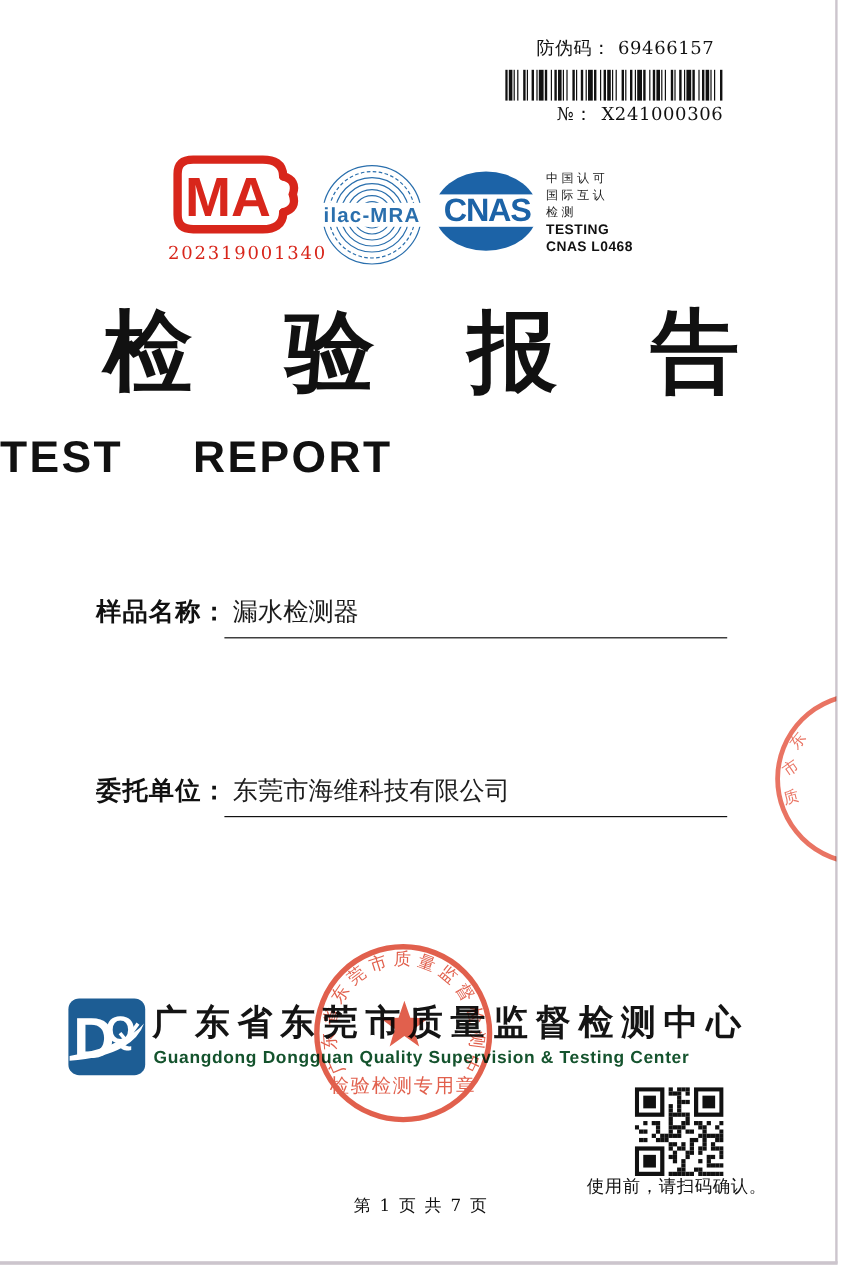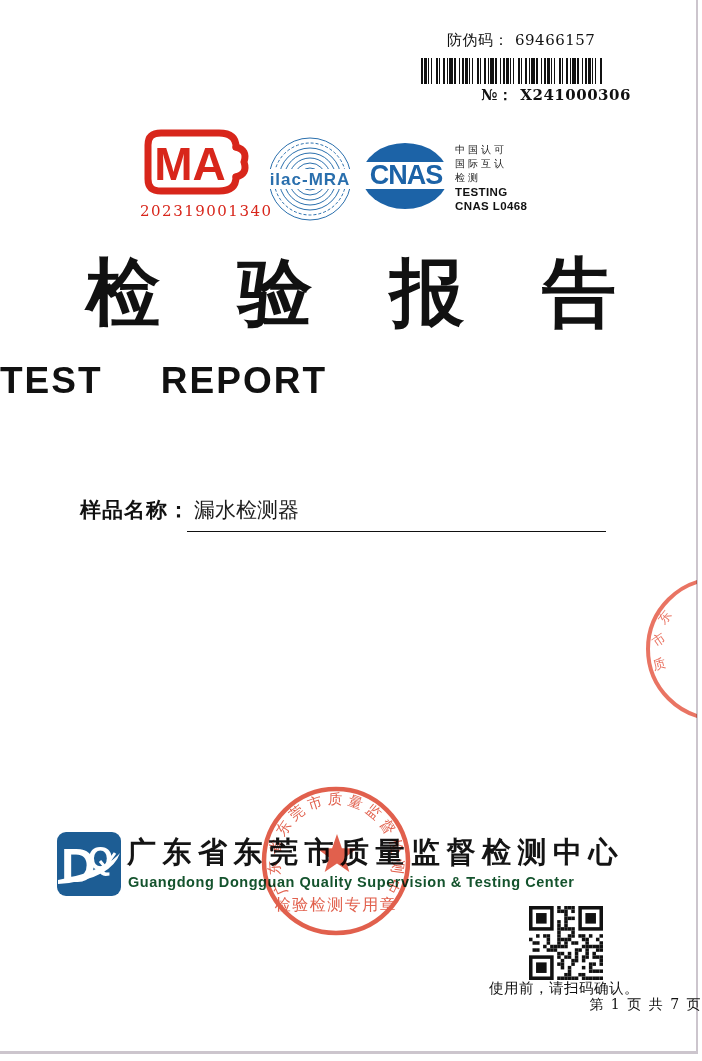--- a/index.html
+++ b/index.html
@@ -6,21 +6,21 @@
   .page{position:relative;width:702px;height:1061px;background:#fff;overflow:hidden;
         font-family:"DejaVu Serif","Liberation Serif",serif;color:#111;}
   .abs{position:absolute;}
   
   .edge-right{left:696px;top:0;width:2px;height:1053px;background:#ccc5cd;}
   .edge-bottom{left:0;top:1051px;width:698px;height:3px;background:#ccc5cd;}
   
   .sec-line{left:447px;top:31px;font-size:15px;letter-spacing:.5px;white-space:nowrap;}
   .sec-line .v{margin-left:6px;}
   .barcode{left:421px;top:58px;}
-  .no-line{left:481px;top:86px;font-size:15px;letter-spacing:.5px;white-space:nowrap;font-weight:bold;}
+  .no-line{left:464px;top:86px;font-size:15px;letter-spacing:.5px;white-space:nowrap;}
   .no-line .v{margin-left:7px;}
   
   .cma{left:140px;top:128px;width:112px;text-align:right;}
   .cma-num{color:#d8261b;font-size:15px;letter-spacing:1.5px;margin-top:2px;white-space:nowrap;}
   .ilac{left:267px;top:135px;}
   .cnas{left:360px;top:141px;}
   .cnas-txt{left:455px;top:143px;font-family:"Liberation Sans",sans-serif;}
   .cnas-txt .zh{font-size:10px;letter-spacing:3px;color:#222;line-height:14px;}
   .cnas-txt .en{font-size:11.5px;font-weight:bold;color:#111;line-height:14px;letter-spacing:.4px;}
   
@@ -41,21 +41,21 @@
   .org-en{left:128px;top:874px;font-family:"Liberation Sans",sans-serif;font-size:14.5px;
           font-weight:bold;letter-spacing:.55px;color:#14532d;white-space:nowrap;}
   
   .stamp{left:250px;top:775px;mix-blend-mode:multiply;opacity:.88;}
   .partial-stamp{left:630px;top:575px;width:67px;height:165px;overflow:hidden;
                  mix-blend-mode:multiply;opacity:.8;}
   
   .qr{left:529px;top:906px;}
   .qr-caption{left:489px;top:979px;font-size:14.5px;letter-spacing:.5px;white-space:nowrap;}
   
-  .footer{left:0;right:0;top:996px;text-align:right;font-size:14px;letter-spacing:1.5px;}
+  .footer{left:0;right:0;top:996px;text-align:center;font-size:14px;letter-spacing:1.5px;}
 </style>
 </head>
 <body>
 
 <div class="page">
 
   <div class="abs edge-right"></div>
   <div class="abs edge-bottom"></div>
 
   <div class="abs sec-line">
@@ -153,20 +153,23 @@
     <div class="zh">检测</div>
     <div class="en">TESTING</div>
     <div class="en">CNAS L0468</div>
   </div>
 
   <div class="abs title-zh">检验报告</div>
   <div class="abs title-en">TEST REPORT</div>
 
   <div class="abs frow f0">
     <span class="flabel">样品名称：</span><span class="fval">漏水检测器</span>
+  </div>
+  <div class="abs frow f2">
+    <span class="flabel">委托单位：</span><span class="fval">东莞市海维科技有限公司</span>
   </div>
 
   <svg class="abs dq-logo" width="66" height="66" viewBox="0 0 66 66">
     <rect x="1" y="1" width="64" height="64" rx="9" fill="#1d5d94"></rect>
     <text x="5" y="51" font-family="Liberation Sans, sans-serif" font-size="48" font-weight="bold" fill="#fff">D</text>
     <text x="32" y="38" font-family="Liberation Sans, sans-serif" font-size="32" font-weight="bold" fill="#fff">Q</text>
     <path d="M2,49 Q30,44 48,34 Q58,29 64,22 Q60,34 46,42 Q30,51 2,53 Z" fill="#fff"></path>
     <path d="M44,30 l5,6 l10,-14" stroke="#fff" stroke-width="3" fill="none"></path>
   </svg>
   <div class="abs org-zh">广东省东莞市质量监督检测中心</div>

